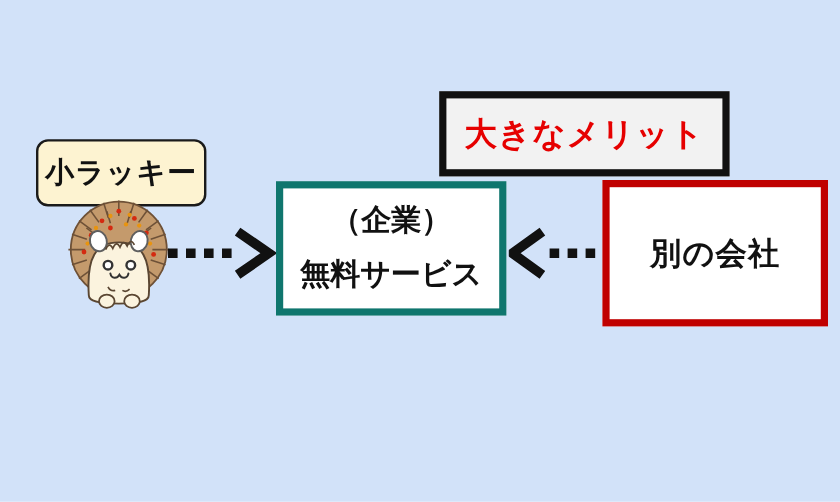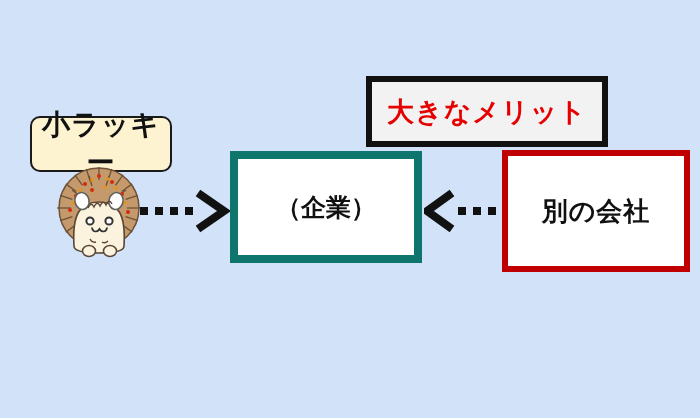--- a/index.html
+++ b/index.html
@@ -23,38 +23,38 @@
     text-align: center;
     font-weight: bold;
     color: #111;
   }
   .small-lucky {
     left: 30px; top: 116px;
     width: 142px; height: 56px;
     background: #fdf3d1;
     border: 2px solid #1a1a1a;
     border-radius: 10px;
-    font-size: 28px;
+    font-size: 24px;
     letter-spacing: 1px;
     justify-content: center;
   }
   .big-merit {
     left: 366px; top: 76px;
     width: 242px; height: 71px;
     background: #f2f2f2;
     border: 6px solid #111111;
     color: #e60000;
     font-size: 27px;
     letter-spacing: 1px;
   }
   .free-service {
     left: 230px; top: 151px;
     width: 192px; height: 112px;
     background: #ffffff;
-    border: 8px solid #0f766e;
+    border: 6px solid #0f766e;
     flex-direction: column;
     font-size: 25px;
     line-height: 1.8;
   }
   .other-company {
     left: 502px; top: 150px;
     width: 188px; height: 122px;
     background: #ffffff;
     border: 6px solid #c00000;
     font-size: 26px;
@@ -161,20 +161,21 @@
     <line x1="2" y1="22" x2="58" y2="22" stroke="#111111" stroke-width="8" stroke-dasharray="8 7"></line>
     <polyline points="60,4 86,22 60,40" fill="none" stroke="#111111" stroke-width="8"></polyline>
   </svg>
 
   <div class="box big-merit">
     <span>大きなメリット</span>
   </div>
 
   <div class="box free-service">
     <span>（企業）</span>
+    <span>無料サービス</span>
   </div>
 
   <svg class="arrow arrow-right" width="80" height="44" viewBox="0 0 80 44">
     <polyline points="28,4 3,22 28,40" fill="none" stroke="#111111" stroke-width="8"></polyline>
     <line x1="34" y1="22" x2="78" y2="22" stroke="#111111" stroke-width="8" stroke-dasharray="8 7"></line>
   </svg>
 
   <div class="box other-company">
     <span>別の会社</span>
   </div>

